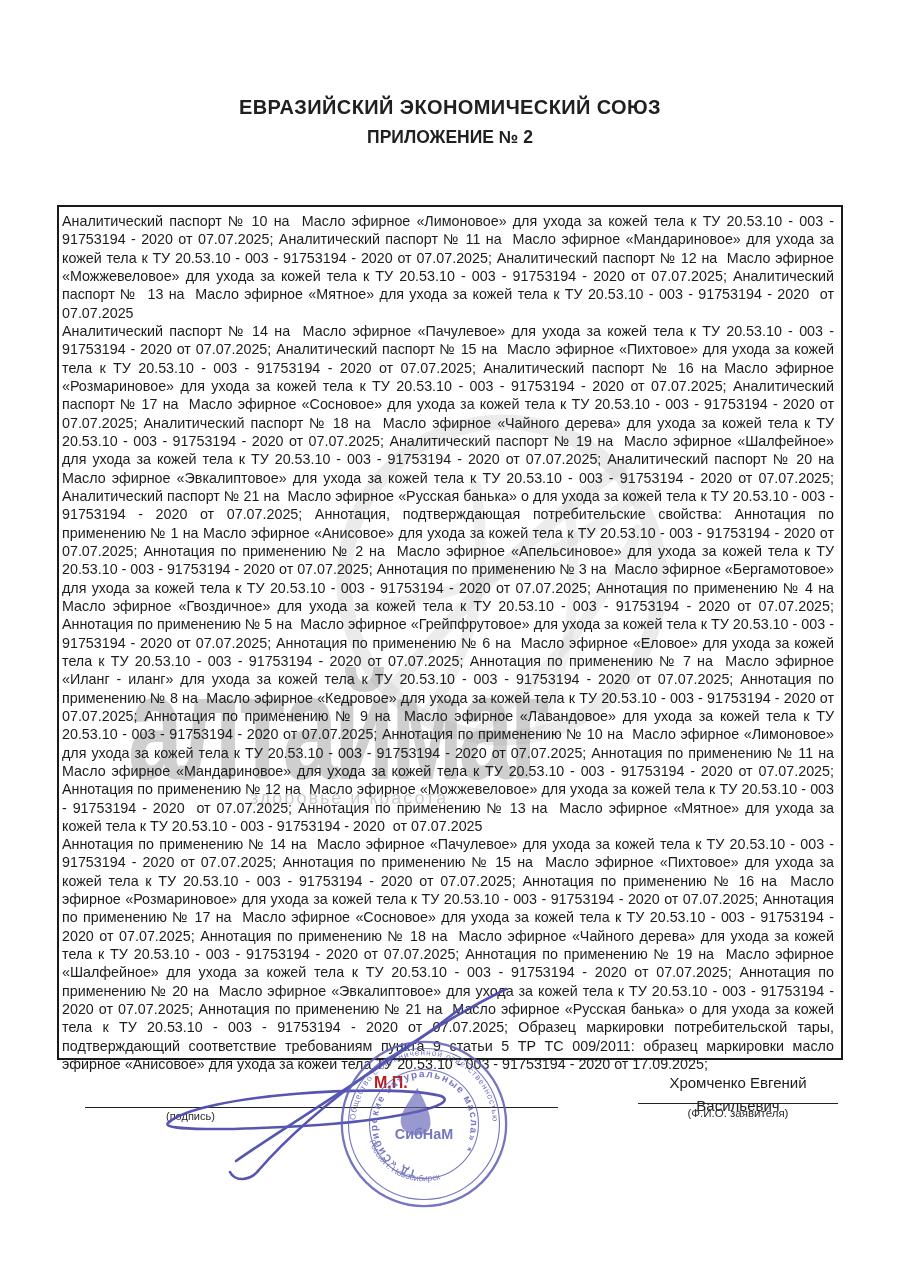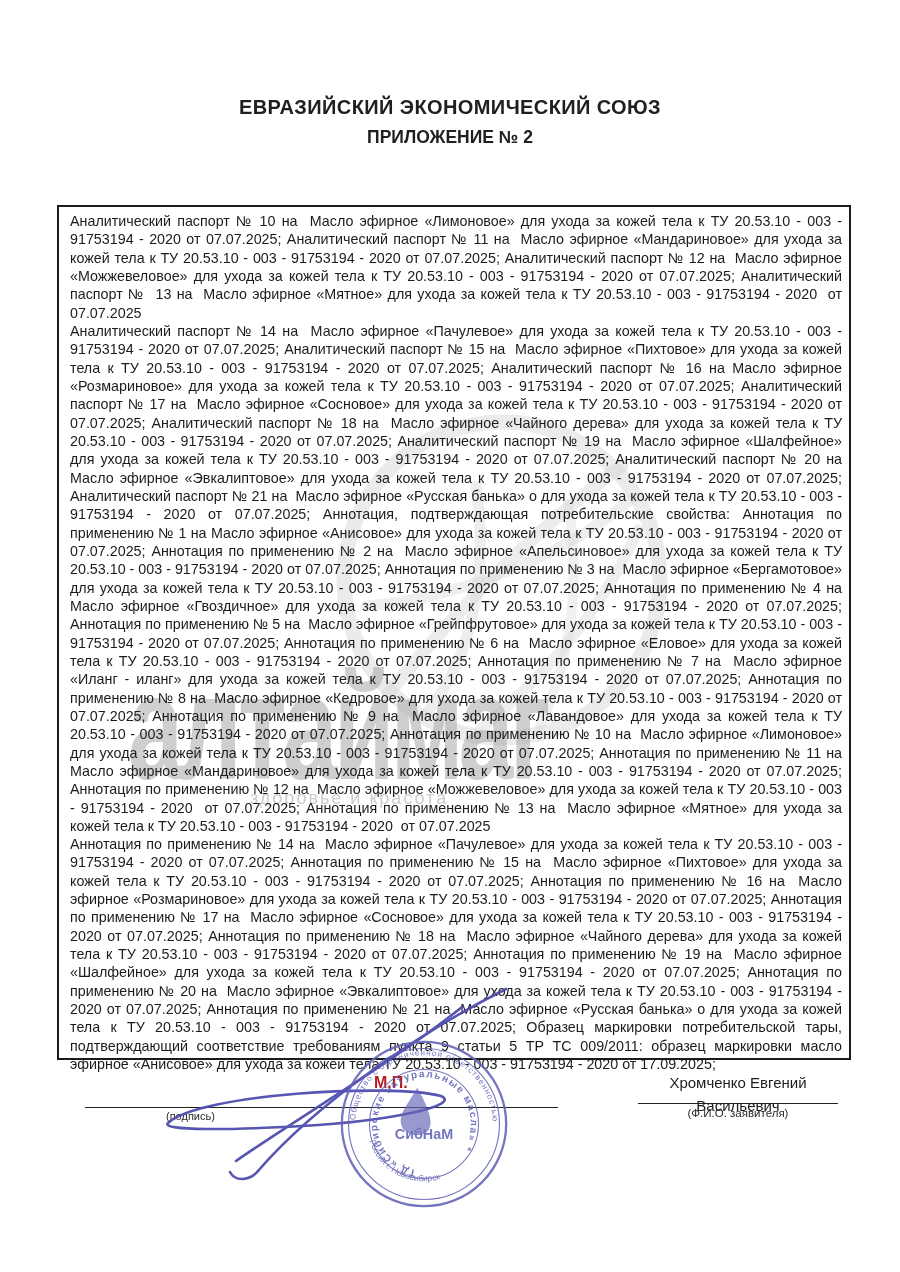--- a/index.html
+++ b/index.html
@@ -19,21 +19,21 @@
     font-size:18px;color:#ababab;opacity:.6;letter-spacing:2px;white-space:nowrap;
   }
   
   .title{position:absolute;left:0;width:900px;text-align:center;font-weight:bold;color:#202020;}
   .title-1{top:84px;font-size:20px;letter-spacing:.4px;margin-top:12px;}
   .title-2{top:127px;font-size:17.5px;}
   .title-3{top:167px;font-size:15.5px;}
   
   .textbox{
     position:absolute;left:57px;top:205px;width:772px;height:837px;
-    border:2px solid #1a1a1a;padding:5px 7px 9px 11px;z-index:2;background:transparent;
+    border:2px solid #1a1a1a;padding:5px 7px 9px 3px;z-index:2;background:transparent;
   }
   .textbox p{
     margin:0;font-size:14.3px;line-height:18.33px;text-align:justify;
     white-space:pre-wrap;color:#1c1c1c;
   }
   
   .sig-rule{position:absolute;left:85px;top:1107px;width:473px;border-top:1.6px solid #222;z-index:2;}
   .sig-caption{position:absolute;left:166px;top:1110px;width:150px;text-align:left;font-size:11px;color:#2a2a2a;z-index:2;}
   .mp-label{position:absolute;left:374px;top:1074px;font-size:16px;font-weight:600;color:#b91c1c;z-index:2;}
   .name-block{position:absolute;left:653px;top:1071px;width:170px;text-align:center;font-size:15px;line-height:23px;color:#1d1d1d;z-index:2;}

